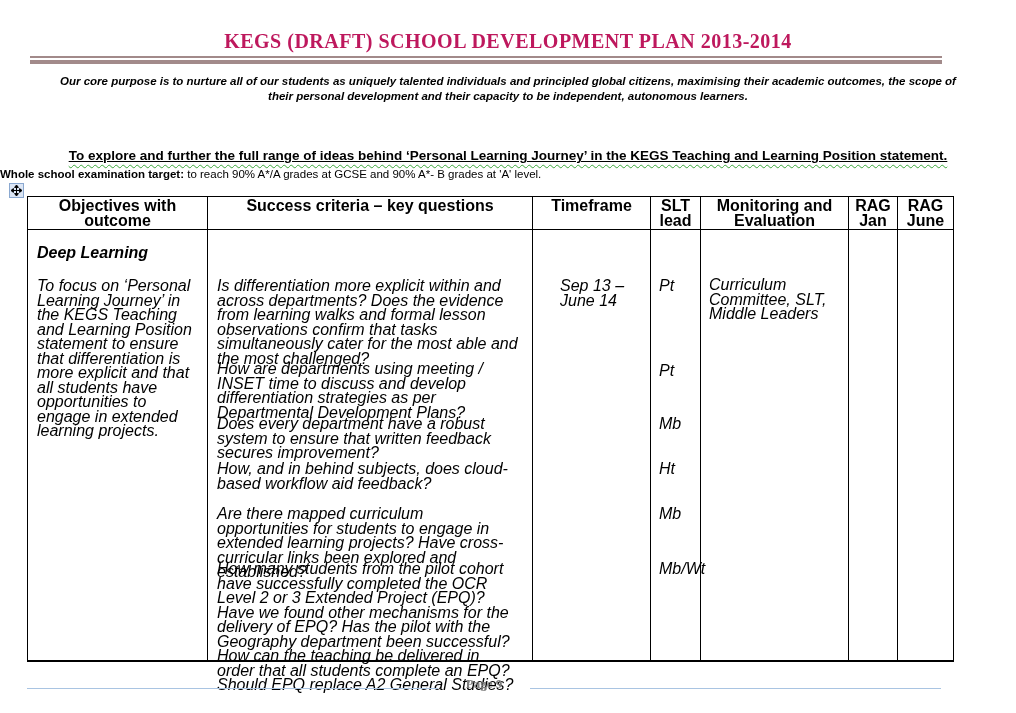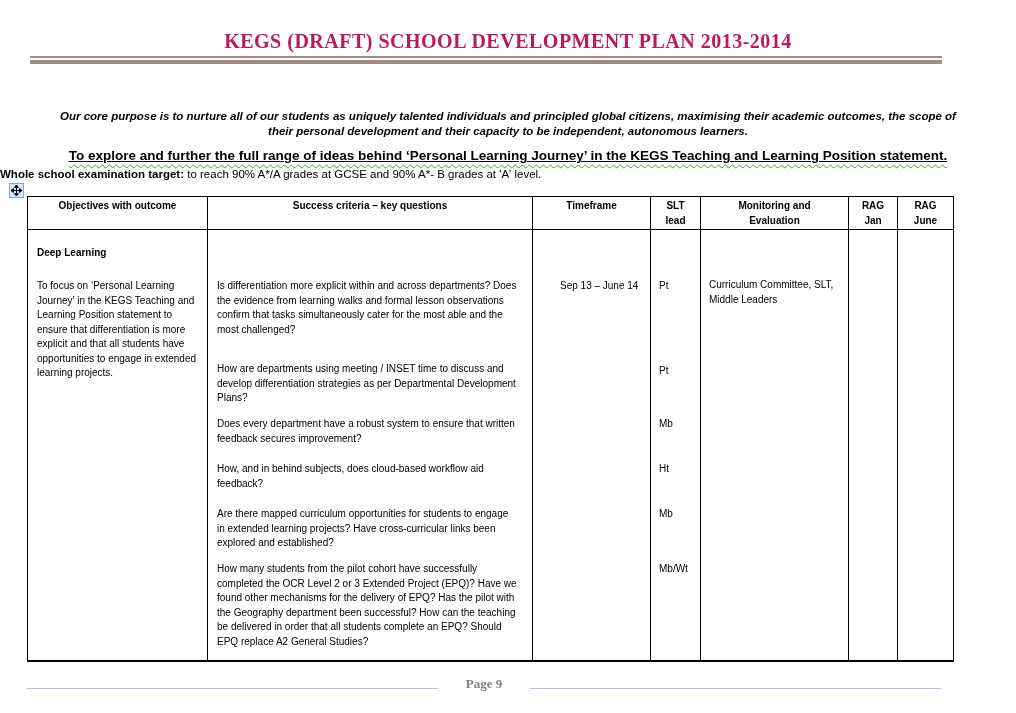--- a/index.html
+++ b/index.html
@@ -9,45 +9,45 @@
   
   .doc-title{position:absolute;top:30px;left:0;width:1016px;text-align:center;
     font-family:"Liberation Serif","DejaVu Serif",serif;font-weight:bold;
     font-size:20px;letter-spacing:.5px;color:#be185d;}
   .title-rule{position:absolute;top:56px;left:30px;width:912px;}
   .title-rule .r1{height:2px;background:#a28a8a;}
   .title-rule .gap{height:2px;background:#fff;}
   .title-rule .r2{height:4px;background:#a28a8a;}
 
   .core-purpose{position:absolute;top:74px;left:60px;width:896px;text-align:center;
-    font-weight:bold;font-style:italic;font-size:11.5px;line-height:14.5px;margin-top:35px;}
+    font-weight:bold;font-style:italic;font-size:11.5px;line-height:14.5px;}
 
   .objective-heading{position:absolute;top:117px;left:38px;width:940px;text-align:center;
     font-weight:bold;font-size:13.5px;line-height:20px;margin-top:29px;}
   .u-solid{text-decoration:underline;text-decoration-thickness:1px;}
   .u-squiggle{text-decoration:underline wavy #3aa63a;text-decoration-thickness:1px;
     text-underline-offset:4px;}
 
   .exam-target{position:absolute;top:168px;left:0;width:1016px;
     font-size:11.5px;}
   .exam-target .lbl{font-weight:bold;}
 
   
   .move-handle{position:absolute;left:9px;top:183px;width:15px;height:15px;
     background:#dce6f5;border:1px solid #8aa8d0;box-sizing:border-box;
     display:flex;align-items:center;justify-content:center;cursor:move;}
 
   
   table.plan{position:absolute;left:27px;top:196px;width:926px;
     border-collapse:collapse;table-layout:fixed;
-    font-size:10px;line-height:14.5px;}
+    font-size:16px;line-height:14.5px;}
   table.plan td{border:1px solid #000;vertical-align:top;padding:0;}
   table.plan tr.hdr td{height:30px;font-weight:bold;text-align:center;
     padding-top:2px;white-space:pre-line;}
-  table.plan tr.body td{height:430px;border-bottom:2px solid #000;}
+  table.plan tr.body td{height:430px;border-bottom:2px solid #000;font-style:italic;}
   .cell-inner{position:relative;height:100%;}
   .blk{position:absolute;left:0;right:0;}
   .c-obj .blk{padding:0 6px 0 9px;}
   .c-succ .blk{padding:0 14px 0 9px;}
   .c-time .blk{padding:0 6px 0 8px;margin-left:19px;}
   .c-slt .blk{padding:0 2px 0 8px;}
   .c-mon .blk{padding:0 6px 0 8px;}
   .bold{font-weight:bold;}
 
   

